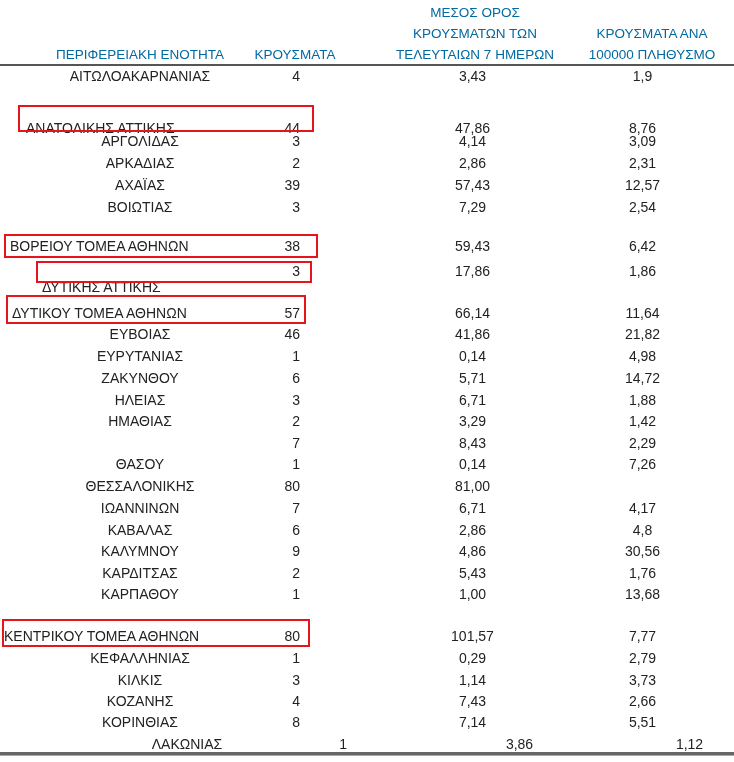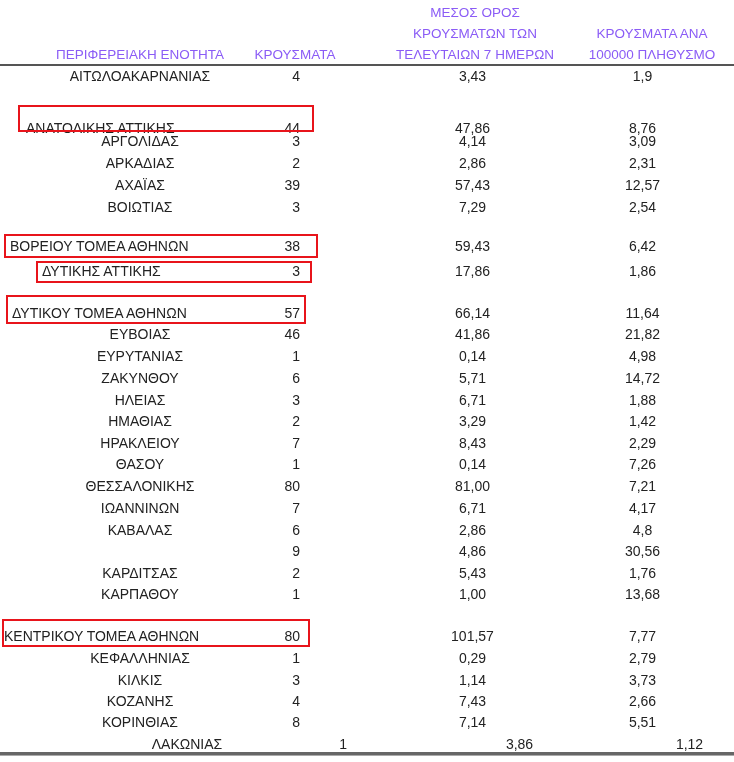--- a/index.html
+++ b/index.html
@@ -1,18 +1,18 @@
 <!DOCTYPE html>
 <html><head>
 <meta charset="utf-8">
 <style>
   html, body { margin: 0; padding: 0; background: #ffffff; }
   body { width: 734px; height: 762px; position: relative; overflow: hidden;
          font-family: "Liberation Sans", "DejaVu Sans", sans-serif; color: #222; }
-  .hdr { position: absolute; text-align: center; font-size: 13.5px; line-height: 21px; color: #8b5cf6; }
+  .hdr { position: absolute; text-align: center; font-size: 13.5px; line-height: 21px; color: #0369a1; }
   .hdr-line { position: absolute; left: 0; width: 734px; top: 64px; height: 1.5px; background: #555; }
   .bot-line { position: absolute; left: 0; width: 734px; top: 752px; height: 3px; background: #666;
               border-bottom: 1px solid #aaa; }
   .row { position: absolute; left: 0; width: 652px; height: 20px; font-size: 14px; line-height: 20px; }
   .row span { position: absolute; top: 0; white-space: nowrap; }
   .c-name { width: 272px; left: 4px; text-align: center; }
   .row.hl .c-name { text-align: left; }
   .c-cases { left: 250px; width: 50px; text-align: right; }
   .c-avg { left: 420px; width: 105px; text-align: center; }
   .c-per { left: 580px; width: 125px; text-align: center; }
@@ -67,21 +67,21 @@
       <span class="c-avg">7,29</span>
       <span class="c-per">2,54</span>
     </div>
     <div class="row hl" style="top: 236px;">
       <span class="c-name" style="left: 10px; width: auto;">ΒΟΡΕΙΟΥ ΤΟΜΕΑ ΑΘΗΝΩΝ</span>
       <span class="c-cases">38</span>
       <span class="c-avg">59,43</span>
       <span class="c-per">6,42</span>
     </div>
     <div class="row hl" style="top: 261px;">
-      <span class="c-name" style="left: 42px; width: auto;">ΔΥΤΙΚΗΣ ΑΤΤΙΚΗΣ</span>
+      <span class="c-name" style="left: 42px; width: auto; margin-top: 16px;">ΔΥΤΙΚΗΣ ΑΤΤΙΚΗΣ</span>
       <span class="c-cases">3</span>
       <span class="c-avg">17,86</span>
       <span class="c-per">1,86</span>
     </div>
     <div class="row hl" style="top: 303px;">
       <span class="c-name" style="left: 12px; width: auto;">ΔΥΤΙΚΟΥ ΤΟΜΕΑ ΑΘΗΝΩΝ</span>
       <span class="c-cases">57</span>
       <span class="c-avg">66,14</span>
       <span class="c-per">11,64</span>
     </div>
@@ -109,50 +109,49 @@
       <span class="c-avg">6,71</span>
       <span class="c-per">1,88</span>
     </div>
     <div class="row" style="top: 411px;">
       <span class="c-name">ΗΜΑΘΙΑΣ</span>
       <span class="c-cases">2</span>
       <span class="c-avg">3,29</span>
       <span class="c-per">1,42</span>
     </div>
     <div class="row" style="top: 433px;">
-      <span class="c-name">ΗΡΑΚΛΕΙΟΥ</span>
       <span class="c-cases">7</span>
       <span class="c-avg">8,43</span>
       <span class="c-per">2,29</span>
     </div>
     <div class="row" style="top: 454px; padding-left: 23px;">
       <span class="c-name">ΘΑΣΟΥ</span>
       <span class="c-cases">1</span>
       <span class="c-avg">0,14</span>
       <span class="c-per">7,26</span>
     </div>
     <div class="row" style="top: 476px;">
       <span class="c-name">ΘΕΣΣΑΛΟΝΙΚΗΣ</span>
       <span class="c-cases">80</span>
       <span class="c-avg">81,00</span>
-      <span class="c-per">7,21</span>
     </div>
     <div class="row" style="top: 498px;">
       <span class="c-name">ΙΩΑΝΝΙΝΩΝ</span>
       <span class="c-cases">7</span>
       <span class="c-avg">6,71</span>
       <span class="c-per">4,17</span>
     </div>
     <div class="row" style="top: 520px;">
       <span class="c-name">ΚΑΒΑΛΑΣ</span>
       <span class="c-cases">6</span>
       <span class="c-avg">2,86</span>
       <span class="c-per">4,8</span>
     </div>
     <div class="row" style="top: 541px;">
+      <span class="c-name">ΚΑΛΥΜΝΟΥ</span>
       <span class="c-cases">9</span>
       <span class="c-avg">4,86</span>
       <span class="c-per">30,56</span>
     </div>
     <div class="row" style="top: 563px;">
       <span class="c-name">ΚΑΡΔΙΤΣΑΣ</span>
       <span class="c-cases">2</span>
       <span class="c-avg">5,43</span>
       <span class="c-per">1,76</span>
     </div>

